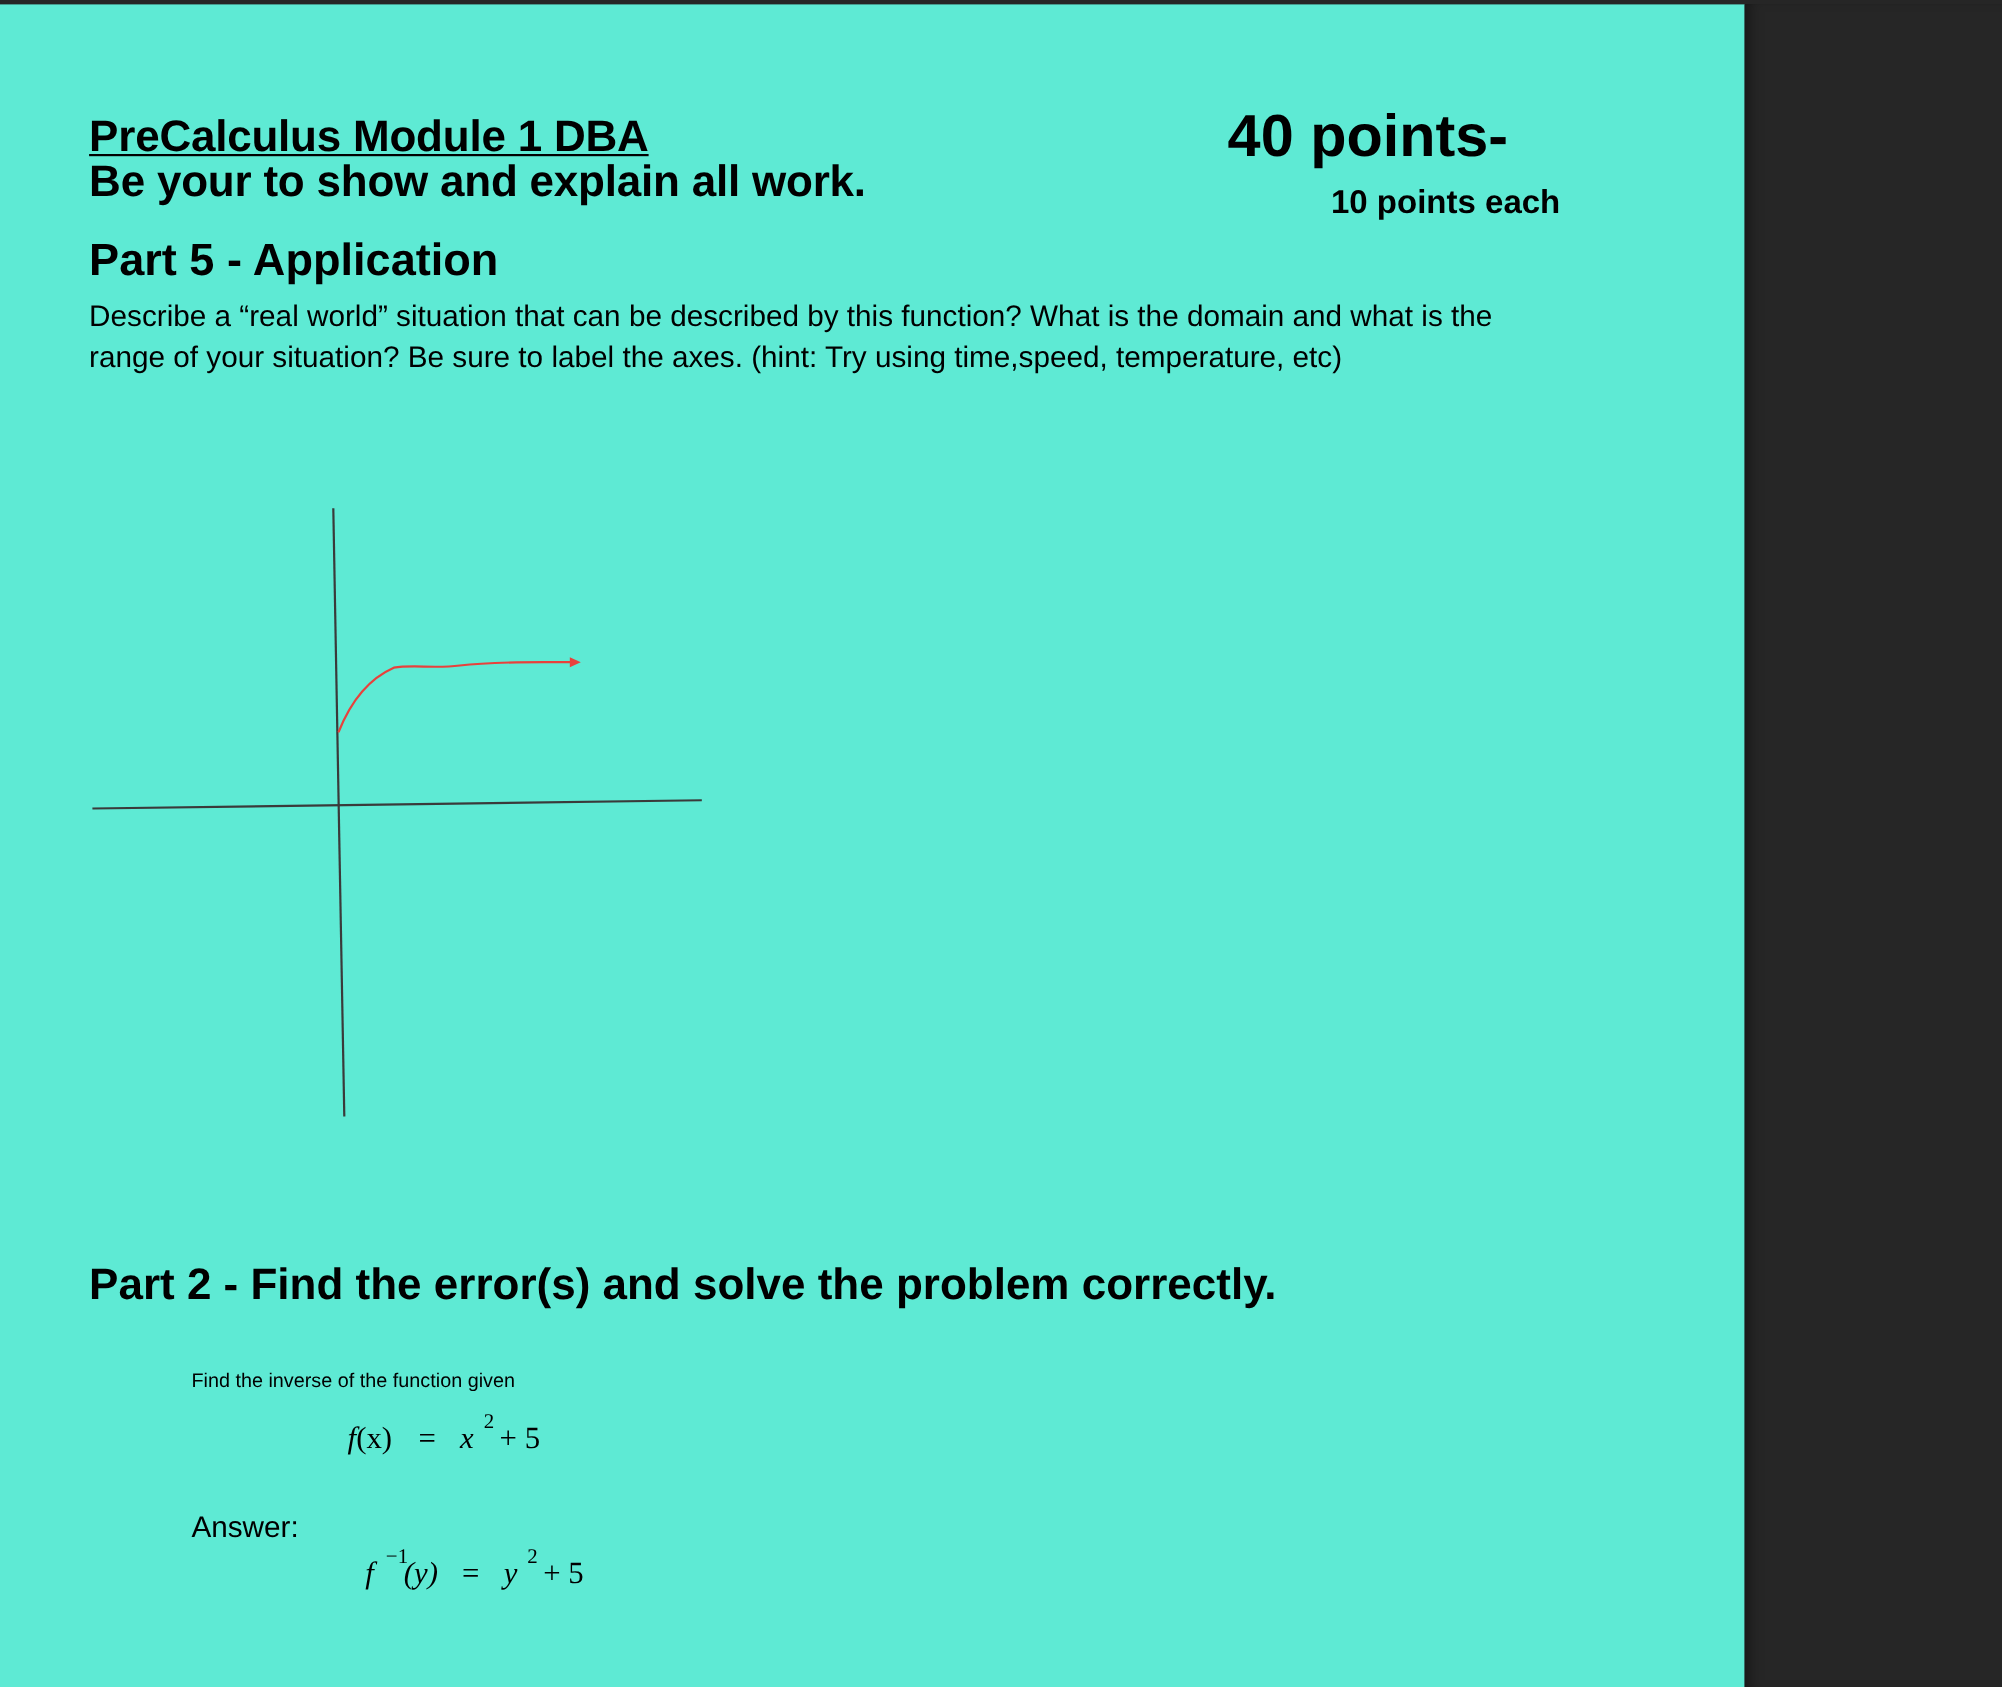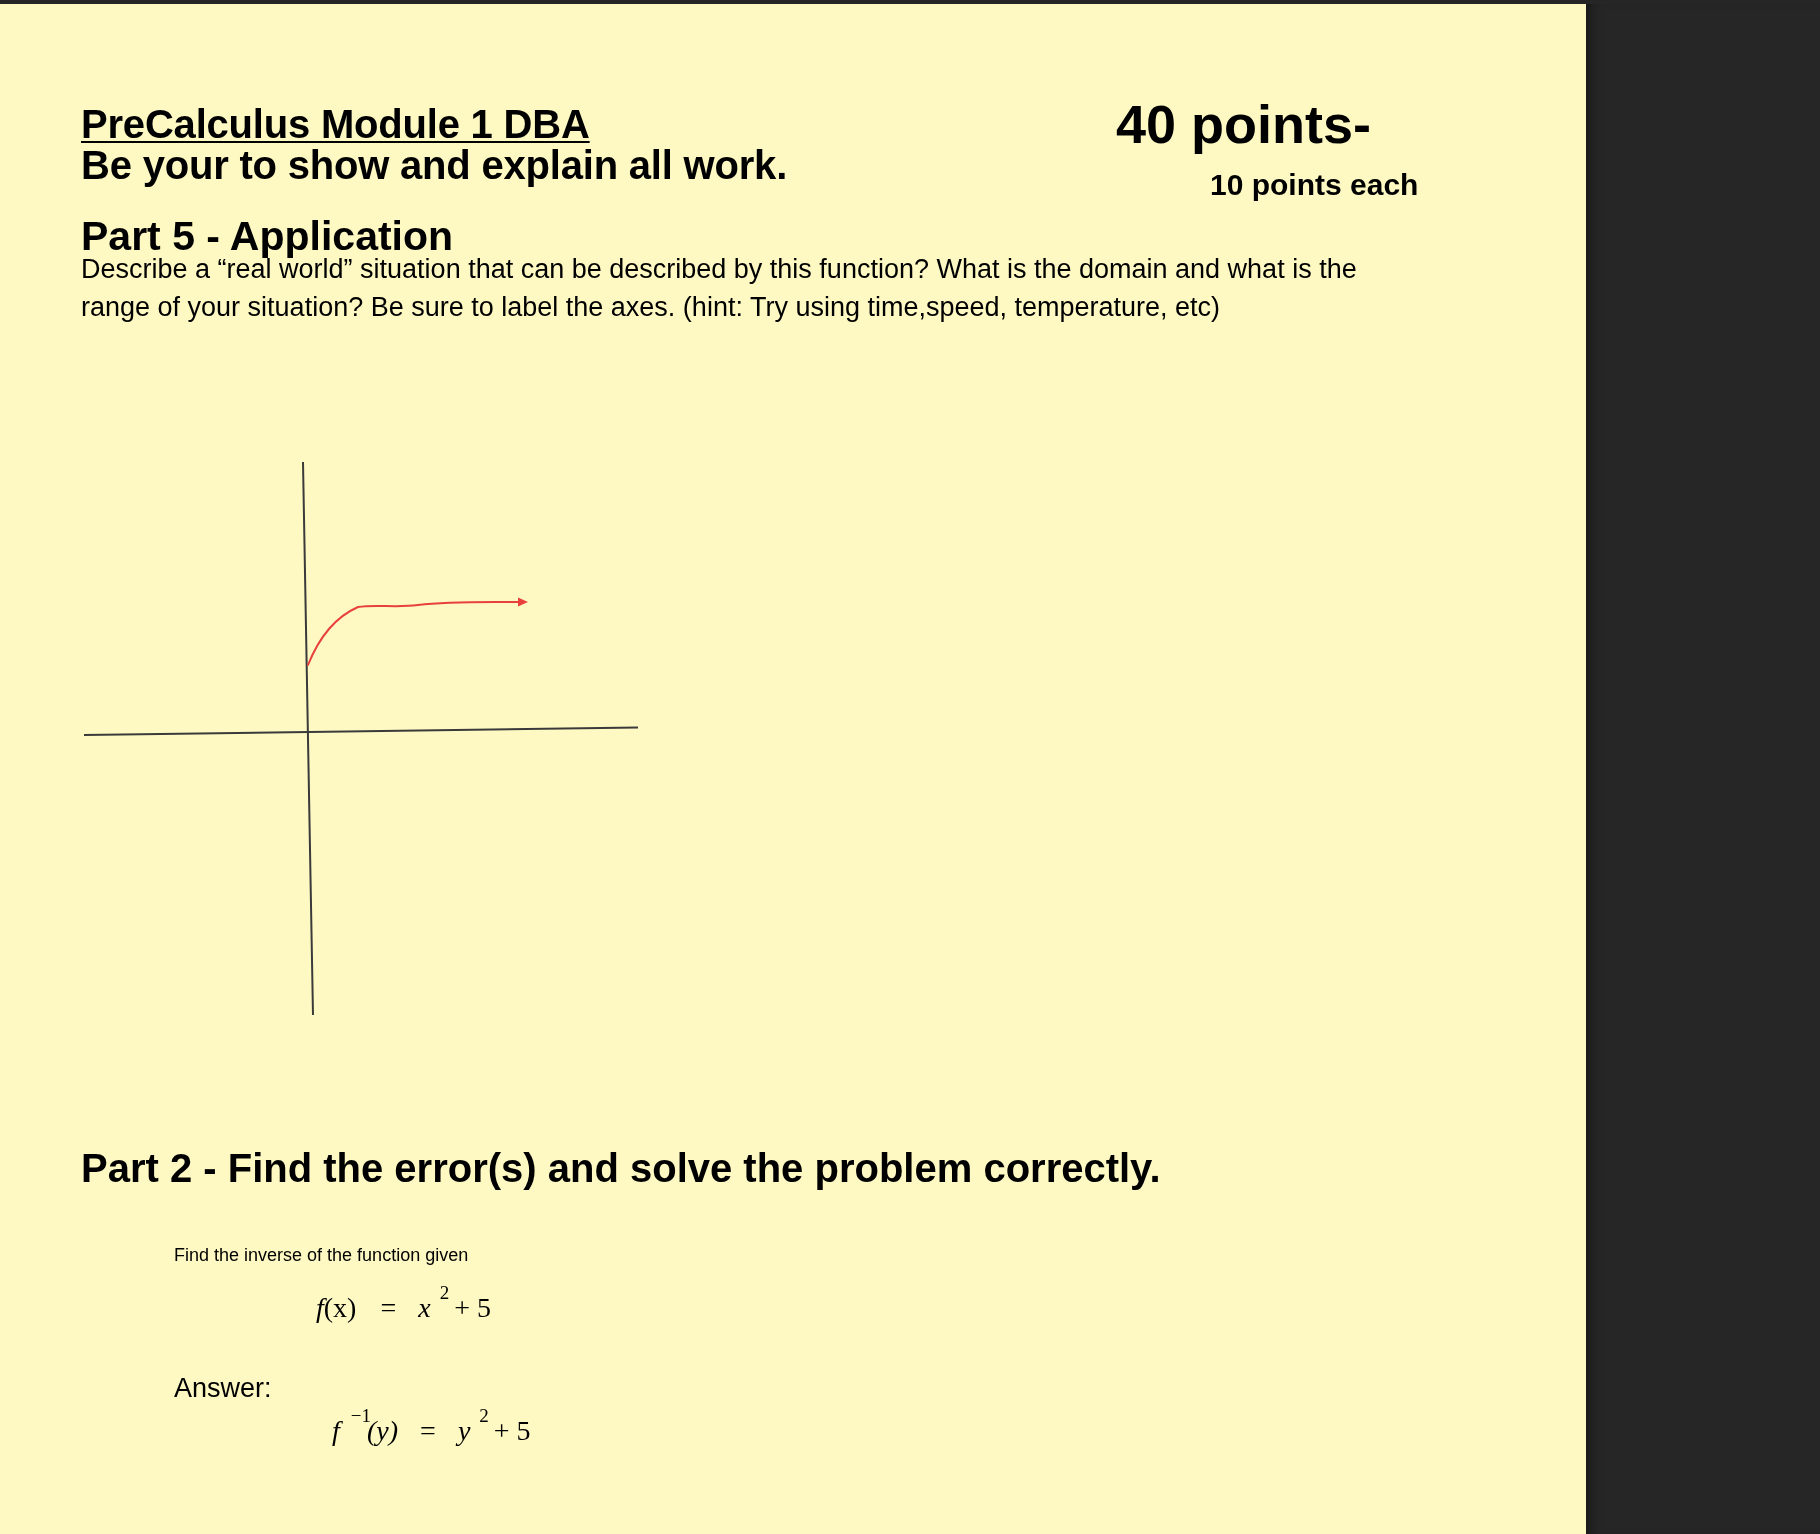--- a/index.html
+++ b/index.html
@@ -4,36 +4,36 @@
 <style>
   html, body { margin: 0; padding: 0; }
   body {
     width: 1820px; height: 1534px; position: relative; overflow: hidden;
     background: #262626;
     font-family: "Liberation Sans", sans-serif;
     color: #000;
   }
   .topbar { position: absolute; left: 0; top: 0; width: 1820px; height: 4px; background: #262626; }
   .page {
-    position: absolute; left: 0; top: 4px; width: 1586px; height: 1530px; background: #fef9c3;
+    position: absolute; left: 0; top: 4px; width: 1586px; height: 1530px; background: #5eead4;
     overflow: hidden;
   }
   .side-panel { position: absolute; left: 1586px; top: 4px; width: 234px; height: 1530px; background: #262626;
     box-shadow: inset 12px 0 14px -10px rgba(0,0,0,0.55); }
   .abs { position: absolute; white-space: nowrap; }
   .title {
     left: 81px; top: 98px; font-size: 40px; font-weight: bold; line-height: 44px;
     text-decoration: underline; text-decoration-thickness: 2px; text-underline-offset: 3px;
     letter-spacing: -0.2px;
   }
   .subtitle { left: 81px; top: 139px; font-size: 40px; font-weight: bold; line-height: 44px; letter-spacing: -0.2px; }
   .points-total { left: 1116px; top: 98px; font-size: 54px; font-weight: bold; line-height: 44px; }
   .points-each { left: 1210px; top: 163px; font-size: 30px; font-weight: bold; line-height: 36px; }
   .part1-heading { left: 81px; top: 208px; font-size: 41px; font-weight: bold; line-height: 48px; }
-  .part1-desc { left: 81px; top: 246px; font-size: 27px; line-height: 38px; width: 1420px; white-space: normal; }
+  .part1-desc { left: 81px; top: 264px; font-size: 27px; line-height: 38px; width: 1420px; white-space: normal; }
   .part1-desc span { display: block; white-space: nowrap; }
   .graph { position: absolute; left: 0; top: 0; }
   .part2-heading { left: 81px; top: 1140px; font-size: 40px; font-weight: bold; line-height: 48px; }
   .part2-prompt { left: 174px; top: 1234px; font-size: 18px; line-height: 34px; }
   .answer-label { left: 174px; top: 1367px; font-size: 27px; line-height: 34px; }
   .math {
     font-family: "Liberation Serif", "DejaVu Serif", serif; font-size: 28px; line-height: 34px; margin-left: 48px;
   }
   .math .it { font-style: italic; }
   .math .sup { position: relative; font-size: 19px; }

